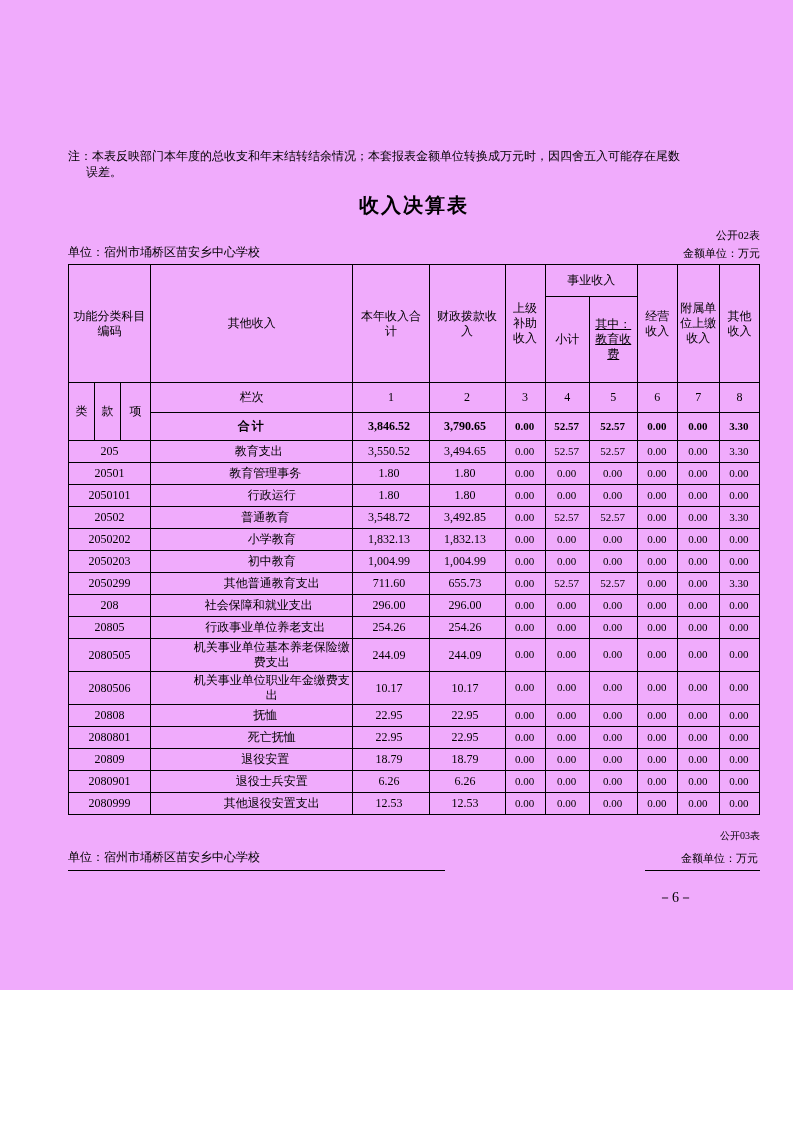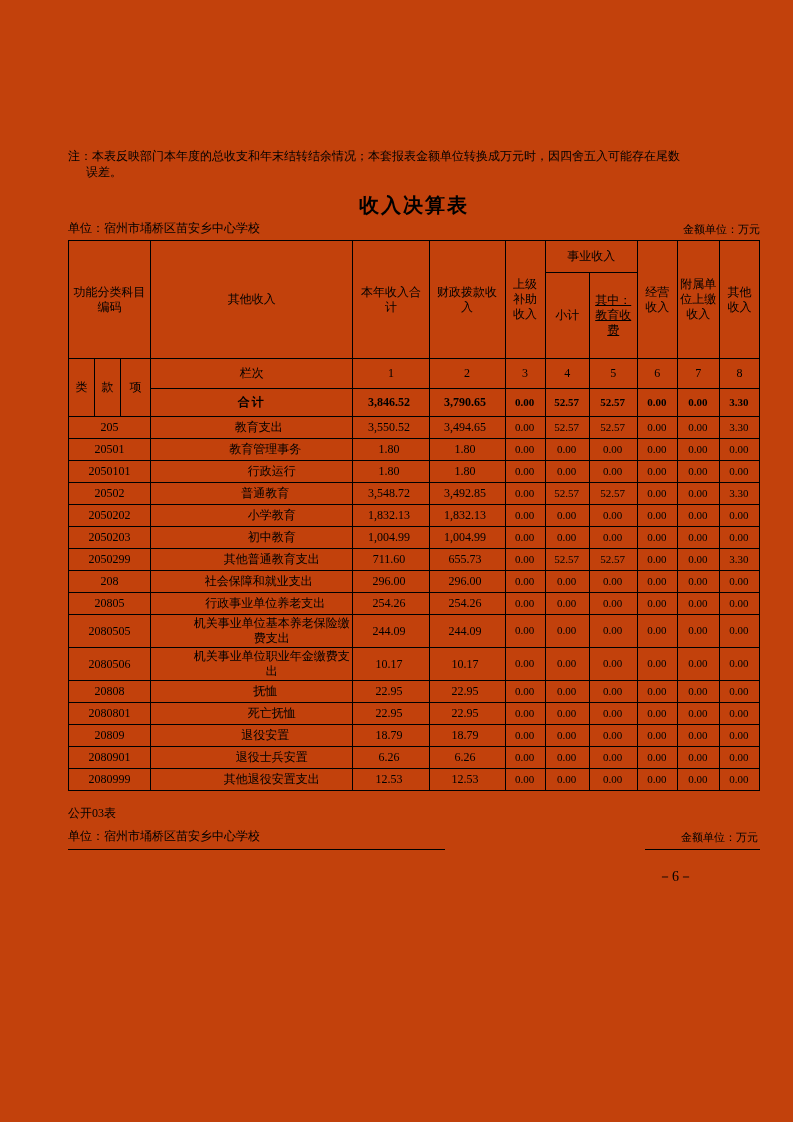--- a/index.html
+++ b/index.html
@@ -1,20 +1,20 @@
 <!DOCTYPE html>
 <html><head>
 <meta charset="utf-8">
 <style>
   * { margin:0; padding:0; box-sizing:border-box; }
   html, body { background:#ffffff; }
   .page {
     position:relative;
-    width:793px; height:1122px;
-    background:#c2410c;
+    width:793px; height:990px;
+    background:#f0abfc;
     color:#000;
     font-family:"Liberation Serif", serif;
     padding:148px 33px 0 68px;
     overflow:hidden;
   }
   .top-note {
     font-size:12px; line-height:16px;
     width:620px;
     padding-left:18px; text-indent:-18px;
   }
@@ -68,38 +68,39 @@
 
   .table-note { font-size:12.5px; margin-top:5px; }
 
   .doc-title2 {
     margin-top:86px;
     text-align:center;
     font-family:"Liberation Sans", sans-serif;
     font-size:20px; font-weight:bold;
     letter-spacing:2px;
   }
-  .meta-right2 { font-size:12px; margin-top:14px; }
+  .meta-right2 { text-align:right; font-size:10px; margin-top:14px; }
   .meta-row2 {
     display:flex; justify-content:space-between; align-items:flex-end;
     font-size:12px; margin-top:6px;
   }
   .u-left { width:377px; border-bottom:1px solid #000; padding-bottom:4px; }
   .u-right { width:115px; border-bottom:1px solid #000; padding-bottom:4px; font-size:11px; text-align:right; padding-right:2px; }
   .page-num { margin-top:18px; text-align:right; padding-right:67px; font-size:14px; }
 </style>
 </head>
 <body>
 
 <div class="page">
 
   <div class="top-note">注：本表反映部门本年度的总收支和年末结转结余情况；本套报表金额单位转换成万元时，因四舍五入可能存在尾数误差。</div>
 
   <div class="doc-title">收入决算表</div>
 
+  <div class="meta-right">公开02表</div>
 
   <div class="meta-row">
     <span>单位：宿州市埇桥区苗安乡中心学校</span>
     <span class="amount">金额单位：万元</span>
   </div>
 
   <table class="income">
     <colgroup>
       <col style="width:26px">
         <col style="width:26px">

